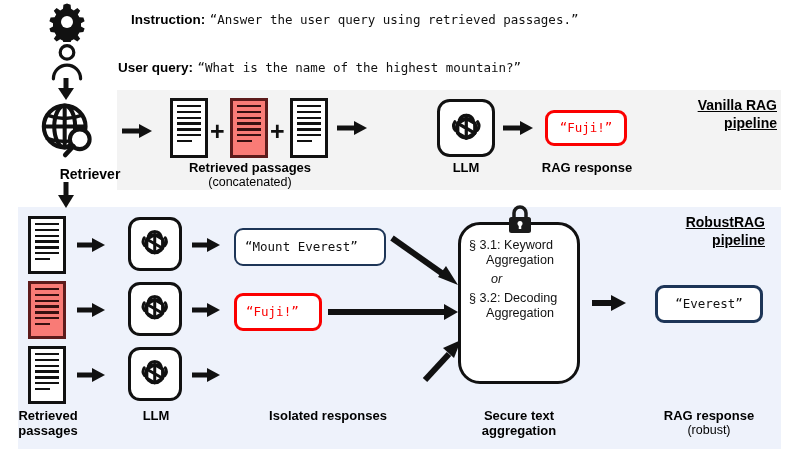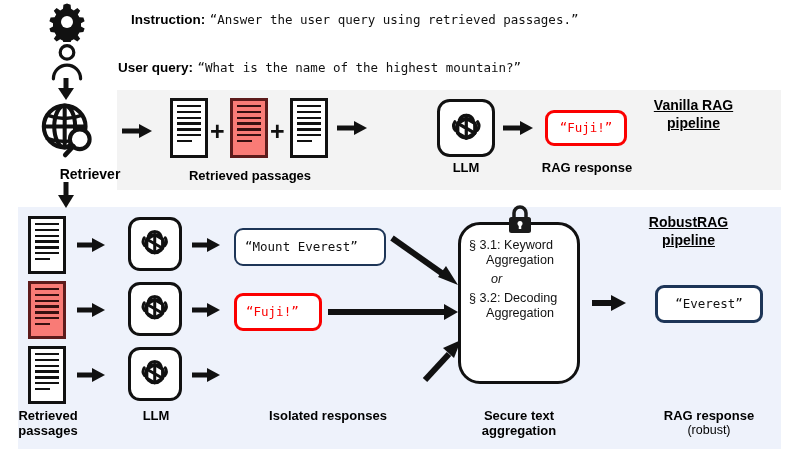--- a/index.html
+++ b/index.html
@@ -31,21 +31,21 @@
   }
 
   .cap {
     position: absolute; text-align: center;
     font-size: 13px; font-weight: bold; color: #000;
     line-height: 15px; white-space: nowrap;
   }
   .cap .sub { font-weight: normal; font-size: 12.5px; display: block; }
 
   .pipeline-title {
-    position: absolute; text-align: center;
+    position: absolute; text-align: right;
     font-size: 14px; font-weight: bold; color: #000;
     line-height: 18px;
   }
   .pipeline-title span {
     text-decoration: underline; display: block; white-space: nowrap;
   }
 
   .retriever-label {
     position: absolute; left: 0; top: 166px; width: 118px;
     text-align: center; font-size: 14px; font-weight: bold; color: #000; margin-left: 31px;
@@ -215,22 +215,23 @@
       <div class="ln"></div>
         <div class="ln"></div>
         <div class="ln"></div>
       <div class="ln"></div>
         <div class="ln"></div>
         <div class="ln"></div>
       <div class="ln short"></div>
     </div>
   </div>
 
-  <div class="cap" style="left:150px; top:168px; width:200px;">
+  <div class="cap" style="left:150px; top:160px; width:200px;">
     <span>Retrieved passages</span>
+    <span class="sub">(concatenated)</span>
   </div>
 
   <div class="arrow" style="left:337px; top:119px;">
     <svg width="30" height="18" viewBox="0 0 30 18">
       <line x1="0" y1="9" x2="19" y2="9" stroke="#111" stroke-width="5"></line>
       <polygon points="30,9 17,2 17,16" fill="#111"></polygon>
     </svg>
   </div>
 
   <div class="llm" style="left:437px; top:99px; width:58px; height:58px;">

